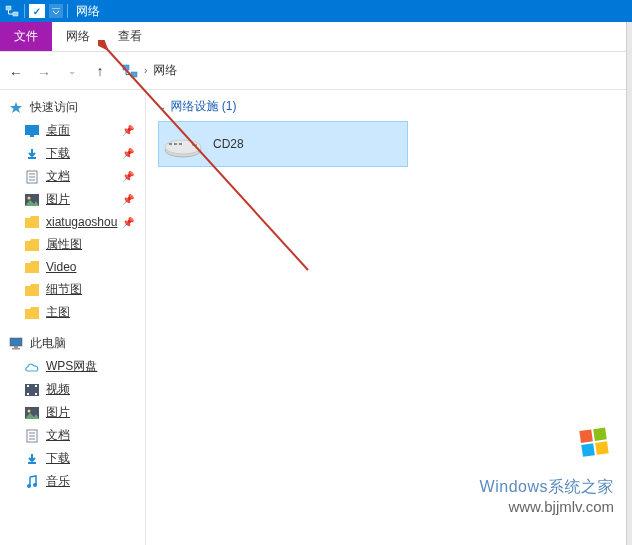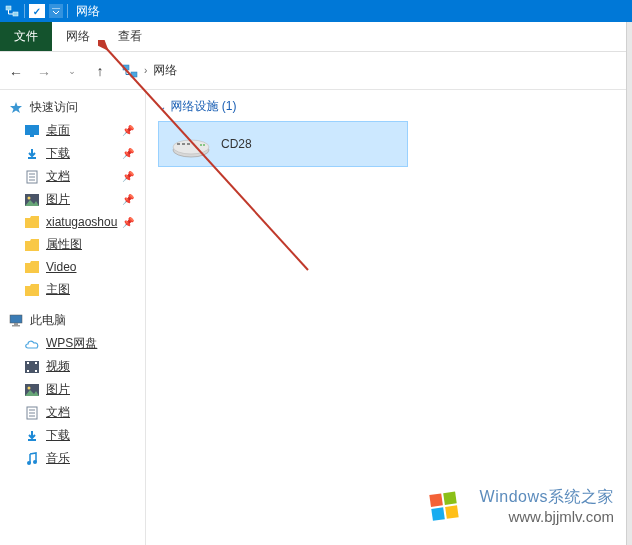--- a/index.html
+++ b/index.html
@@ -8,47 +8,47 @@
     .titlebar { height: 22px; background: #0078d7; display: flex; align-items: center; padding: 0 4px; gap: 4px; }
     .titlebar-icon { width: 16px; height: 14px; display: flex; align-items: center; justify-content: center; }
     .titlebar-sep { width: 1px; height: 14px; background: rgba(255,255,255,0.4); }
     .titlebar-text { color: #fff; font-size: 12px; margin-left: 4px; }
     .qat-box { width: 16px; height: 14px; background: #fff; display: flex; align-items: center; justify-content: center; }
     .qat-check { color: #0078d7; font-size: 10px; font-weight: bold; }
     .qat-dd { width: 14px; height: 14px; background: rgba(255,255,255,0.2); display: flex; align-items: center; justify-content: center; }
     
     .ribbon-tabs { height: 30px; background: #fff; display: flex; border-bottom: 1px solid #e0e0e0; }
     .ribbon-tab { padding: 0 14px; font-size: 12px; display: flex; align-items: center; cursor: pointer; color: #333; }
-    .ribbon-tab.active { background: #14532d; color: #fff; }
+    .ribbon-tab.active { background: #a21caf; color: #fff; }
     
     .nav-bar { height: 38px; border-bottom: 1px solid #e5e5e5; display: flex; align-items: center; padding: 0 6px; gap: 8px; }
     .nav-btn { width: 20px; height: 20px; display: flex; align-items: center; justify-content: center; color: #888; font-size: 14px; cursor: pointer; }
     .nav-btn.enabled { color: #333; }
     .breadcrumb { flex: 1; height: 24px; display: flex; align-items: center; padding: 0 4px; gap: 6px; }
     .bc-text { font-size: 12px; color: #333; }
     .bc-arrow { font-size: 10px; color: #666; }
     
     .content { display: flex; height: calc(100% - 90px); }
     .sidebar { width: 146px; border-right: 1px solid #e5e5e5; padding: 6px 0; overflow: hidden; }
     .sb-group { margin-bottom: 8px; }
     .sb-header { display: flex; align-items: center; padding: 3px 8px; gap: 6px; font-size: 12px; color: #333; cursor: pointer; }
     .sb-item { display: flex; align-items: center; padding: 3px 8px 3px 24px; gap: 6px; font-size: 12px; color: #333; cursor: pointer; position: relative; text-decoration: underline; }
     .sb-item .pin { position: absolute; right: 10px; color: #999; font-size: 10px; }
     .sb-icon { width: 16px; height: 16px; display: flex; align-items: center; justify-content: center; flex-shrink: 0; }
     
     .main { flex: 1; padding: 8px 12px; }
     .group-header { display: flex; align-items: center; gap: 4px; font-size: 12px; color: #1a5fb4; margin-bottom: 6px; cursor: pointer; }
     .group-header .chev { font-size: 10px; }
-    .device-item { display: flex; align-items: center; gap: 10px; padding: 8px 12px; background: #cce8ff; border: 1px solid #99d1ff; width: 250px; cursor: pointer; }
+    .device-item { display: flex; align-items: center; gap: 10px; padding: 8px 4px; background: #cce8ff; border: 1px solid #99d1ff; width: 250px; cursor: pointer; }
     .device-icon { width: 40px; height: 28px; }
     .device-label { font-size: 12px; color: #333; }
     
     .arrow-annotation { position: absolute; top: 40px; left: 98px; pointer-events: none; }
     
-    .watermark { position: absolute; bottom: 20px; right: 18px; display: flex; align-items: flex-end; gap: 16px; opacity: 0.9; }
+    .watermark { position: absolute; bottom: 30px; right: 18px; display: flex; align-items: flex-end; gap: 16px; opacity: 0.9; flex-direction: column; }
     .wm-logo { width: 38px; height: 38px; }
     .wm-text { display: flex; flex-direction: column; align-items: flex-end; }
     .wm-title { font-size: 16px; color: #4a7fb5; letter-spacing: 0.5px; }
     .wm-url { font-size: 15px; color: #555; }
     
     .right-edge { position: absolute; top: 22px; right: 0; bottom: 0; width: 6px; border-left: 1px solid #d0d0d0; background: #e8e8e8; }
   </style>
 </head>
 <body>
 
@@ -167,20 +167,28 @@
           </span>
         <span>属性图</span>
       </div>
       <div class="sb-item">
         <span class="sb-icon">
             <svg width="14" height="12" viewBox="0 0 14 12">
               <path d="M0 2 L5 2 L6 0 L14 0 L14 12 L0 12 Z" fill="#f9c846"></path>
             </svg>
           </span>
         <span>Video</span>
+      </div>
+      <div class="sb-item">
+        <span class="sb-icon">
+            <svg width="14" height="12" viewBox="0 0 14 12">
+              <path d="M0 2 L5 2 L6 0 L14 0 L14 12 L0 12 Z" fill="#f9c846"></path>
+            </svg>
+          </span>
+        <span>细节图</span>
       </div>
       <div class="sb-item">
         <span class="sb-icon">
             <svg width="14" height="12" viewBox="0 0 14 12">
               <path d="M0 2 L5 2 L6 0 L14 0 L14 12 L0 12 Z" fill="#f9c846"></path>
             </svg>
           </span>
         <span>主图</span>
       </div>
     </div>

